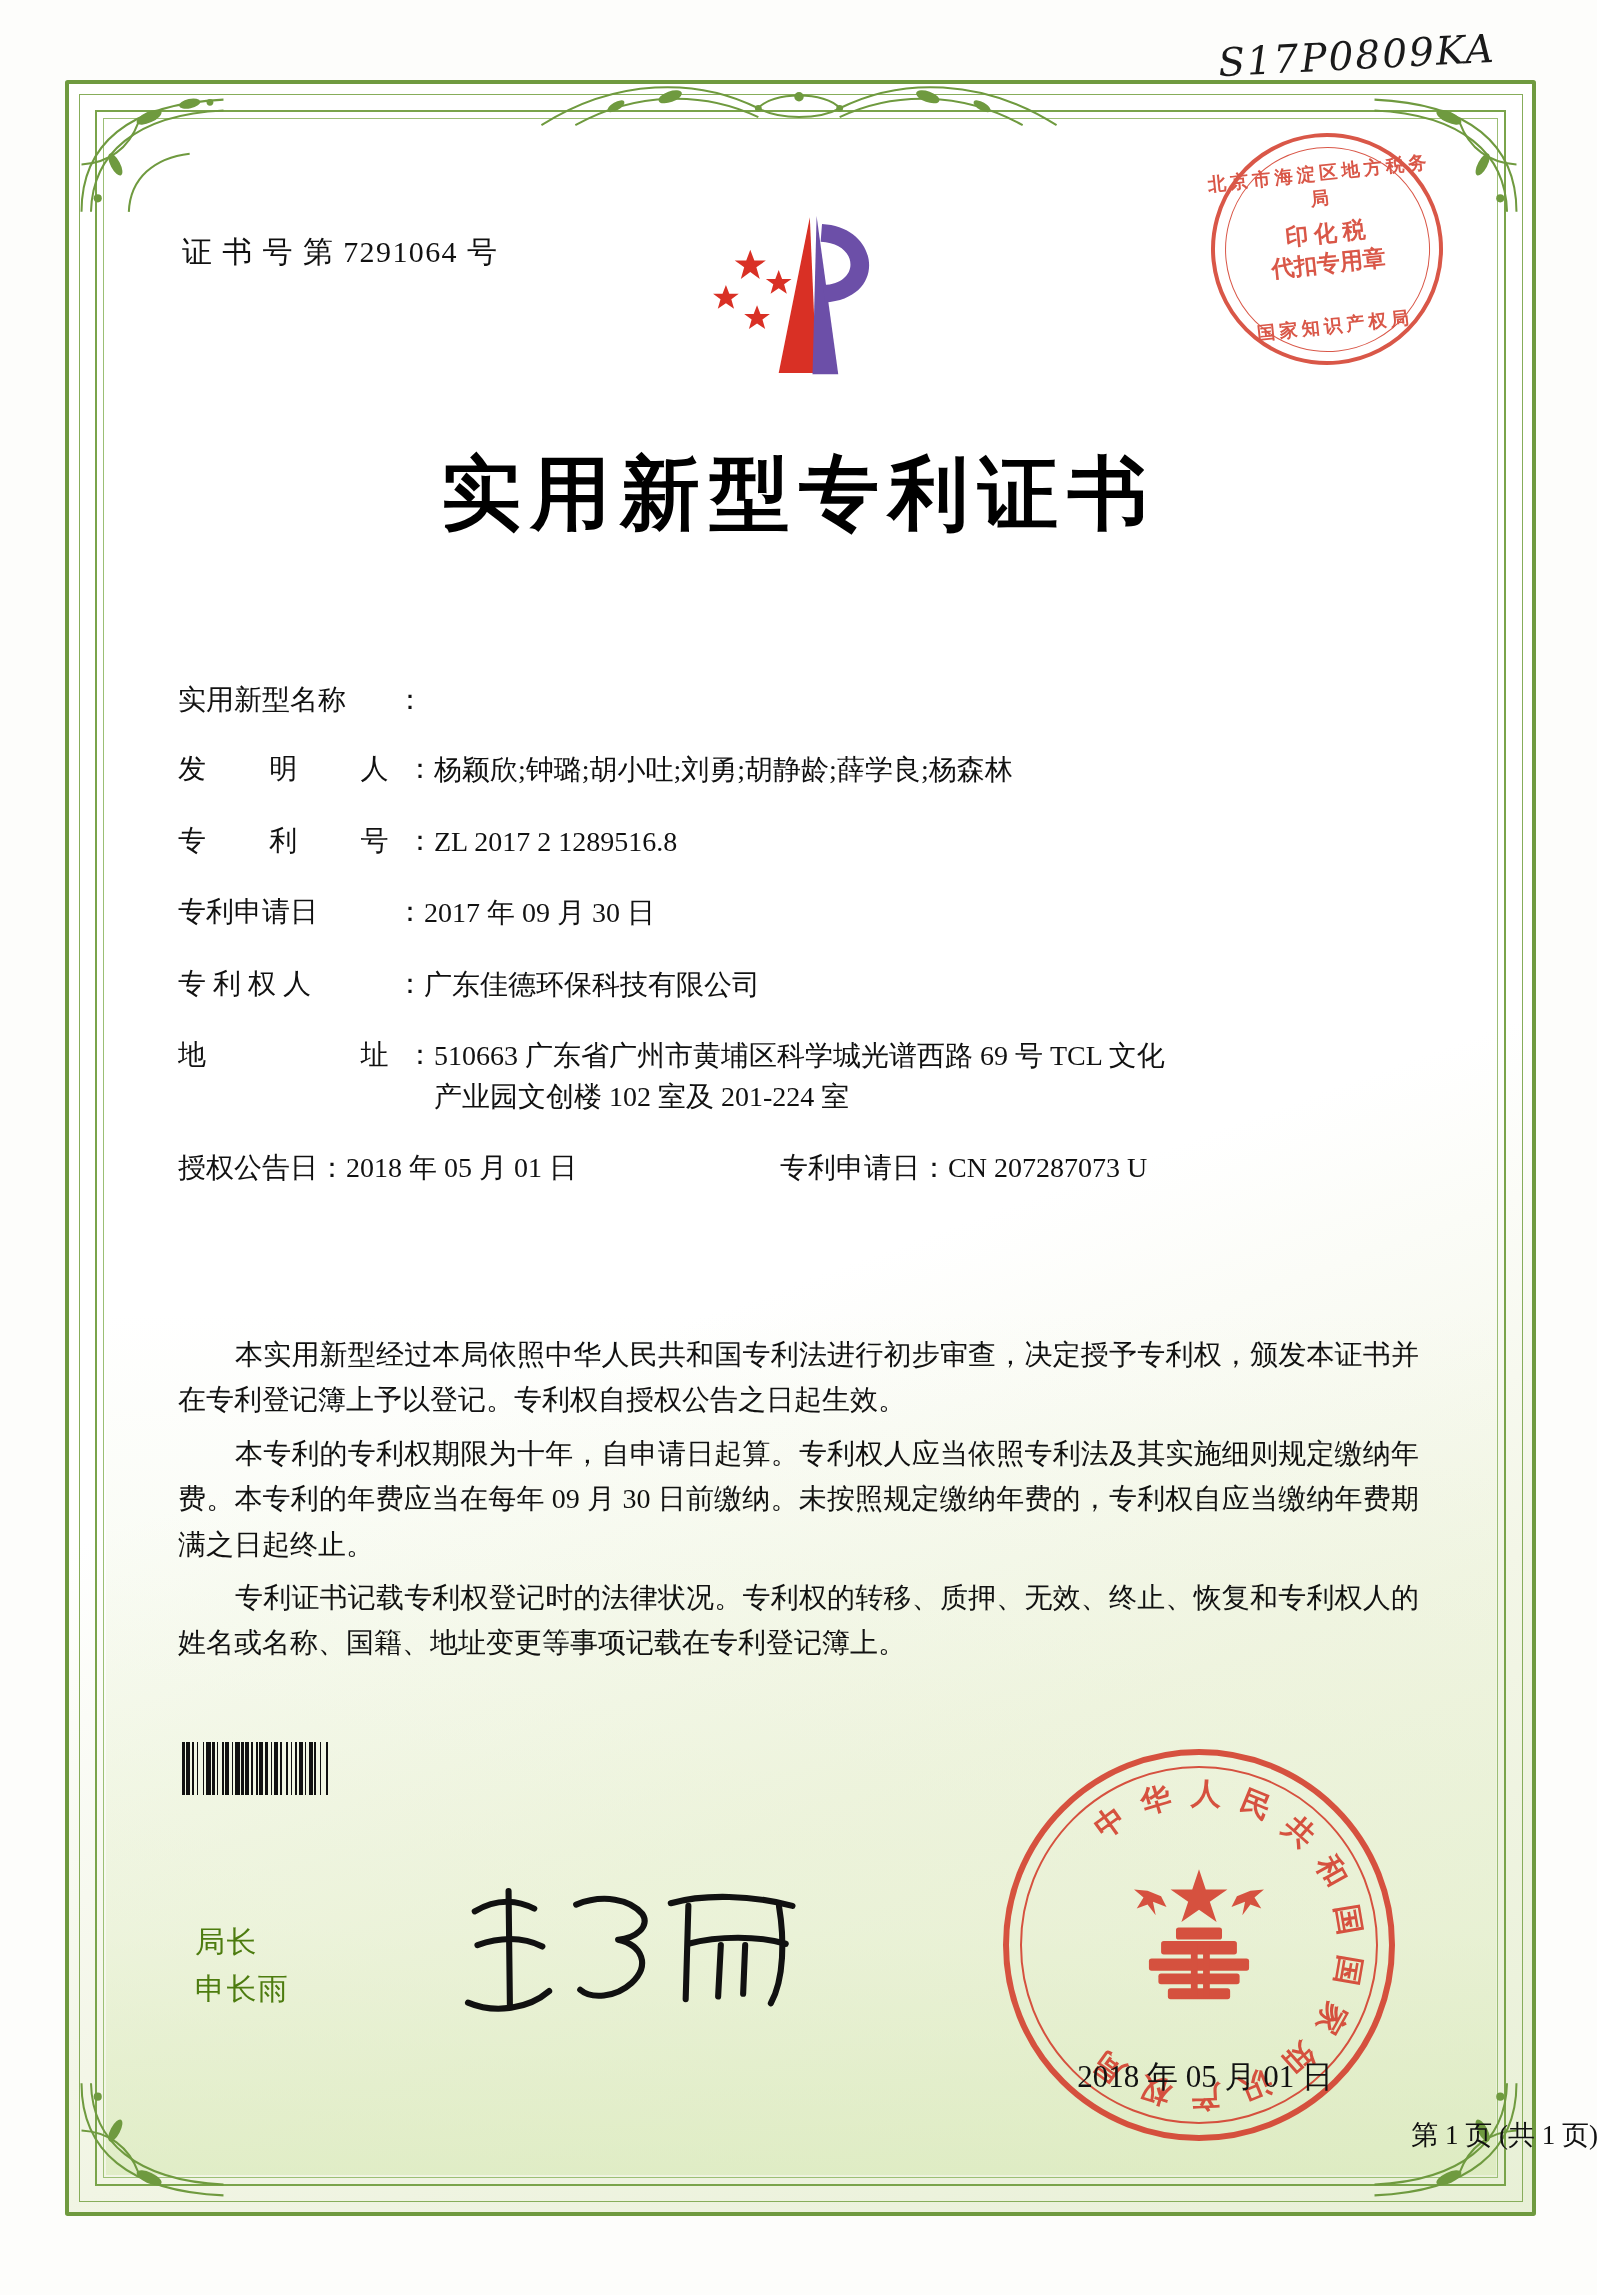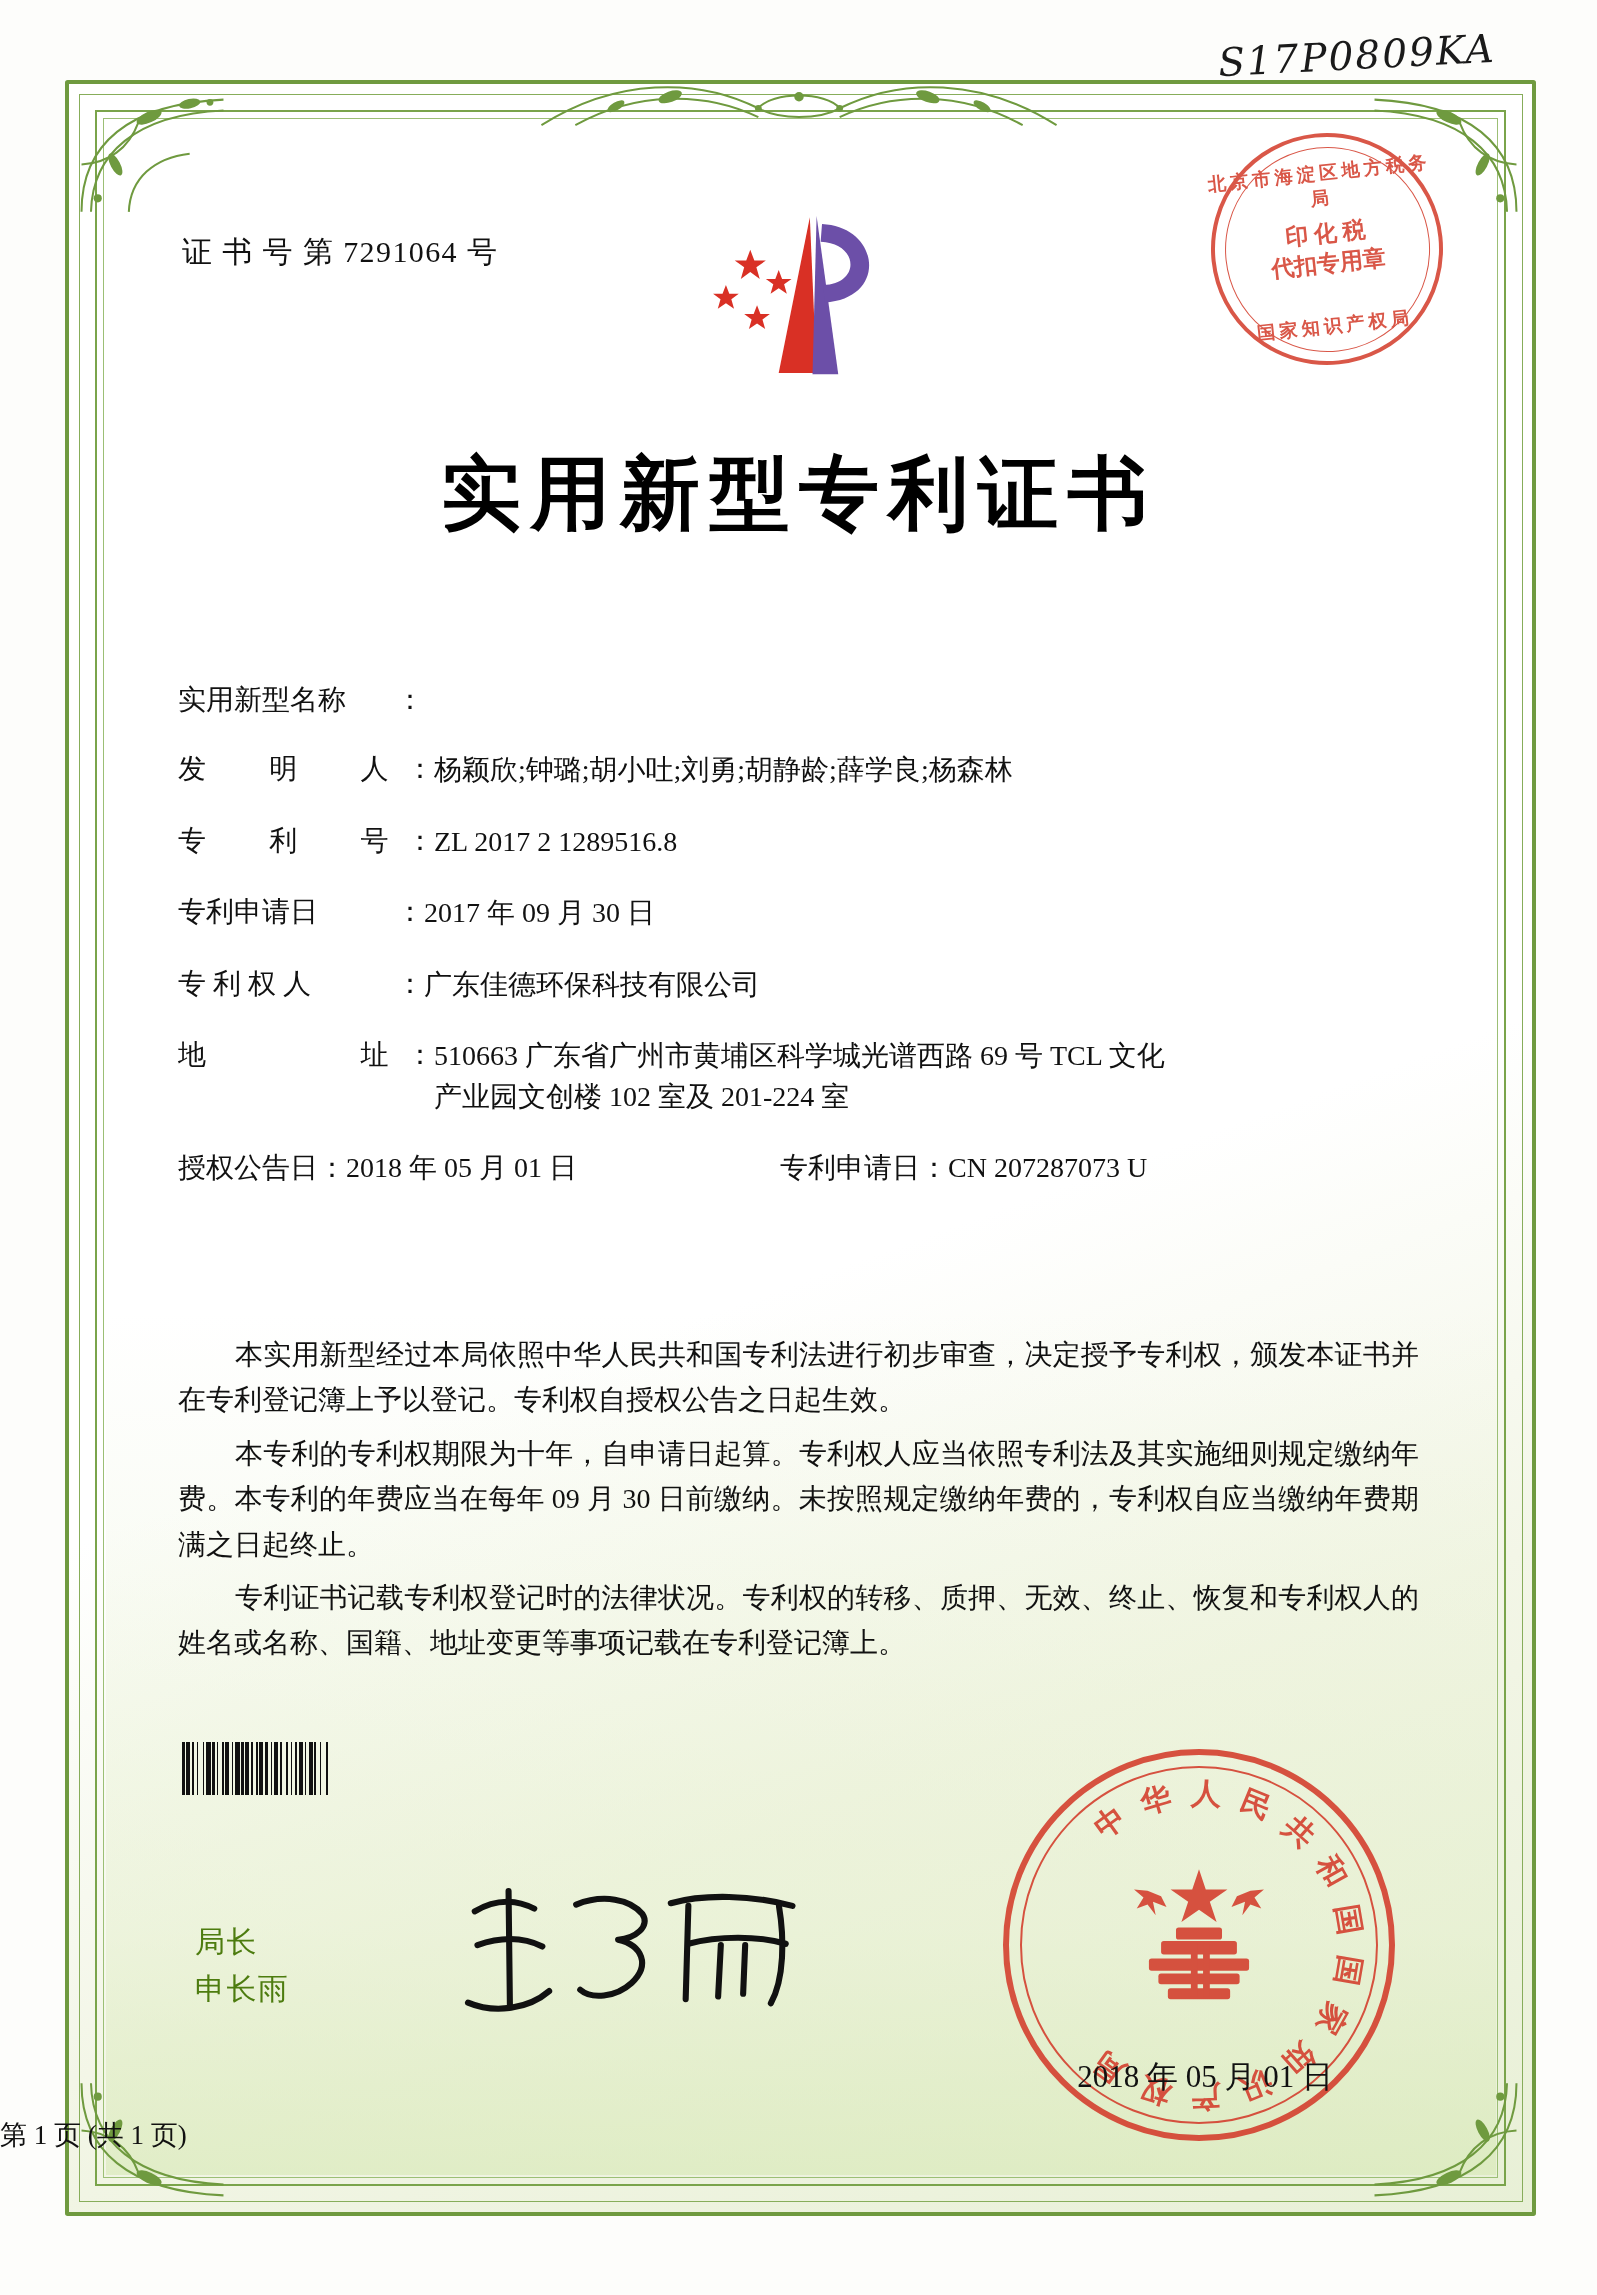--- a/index.html
+++ b/index.html
@@ -283,21 +283,21 @@
     text-align: center;
     font-size: 31px;
     color: #111;
   }
 
   
   .page-footer {
     position: absolute;
     left: 0; right: 0;
     bottom: 142px;
-    text-align: left;
+    text-align: right;
     font-size: 27px;
     color: #111;
     margin-top: 20px;
   }
 
   
   .tint {
     position: absolute;
     left: 106px; top: 121px;
     width: 1390px; height: 2054px;

